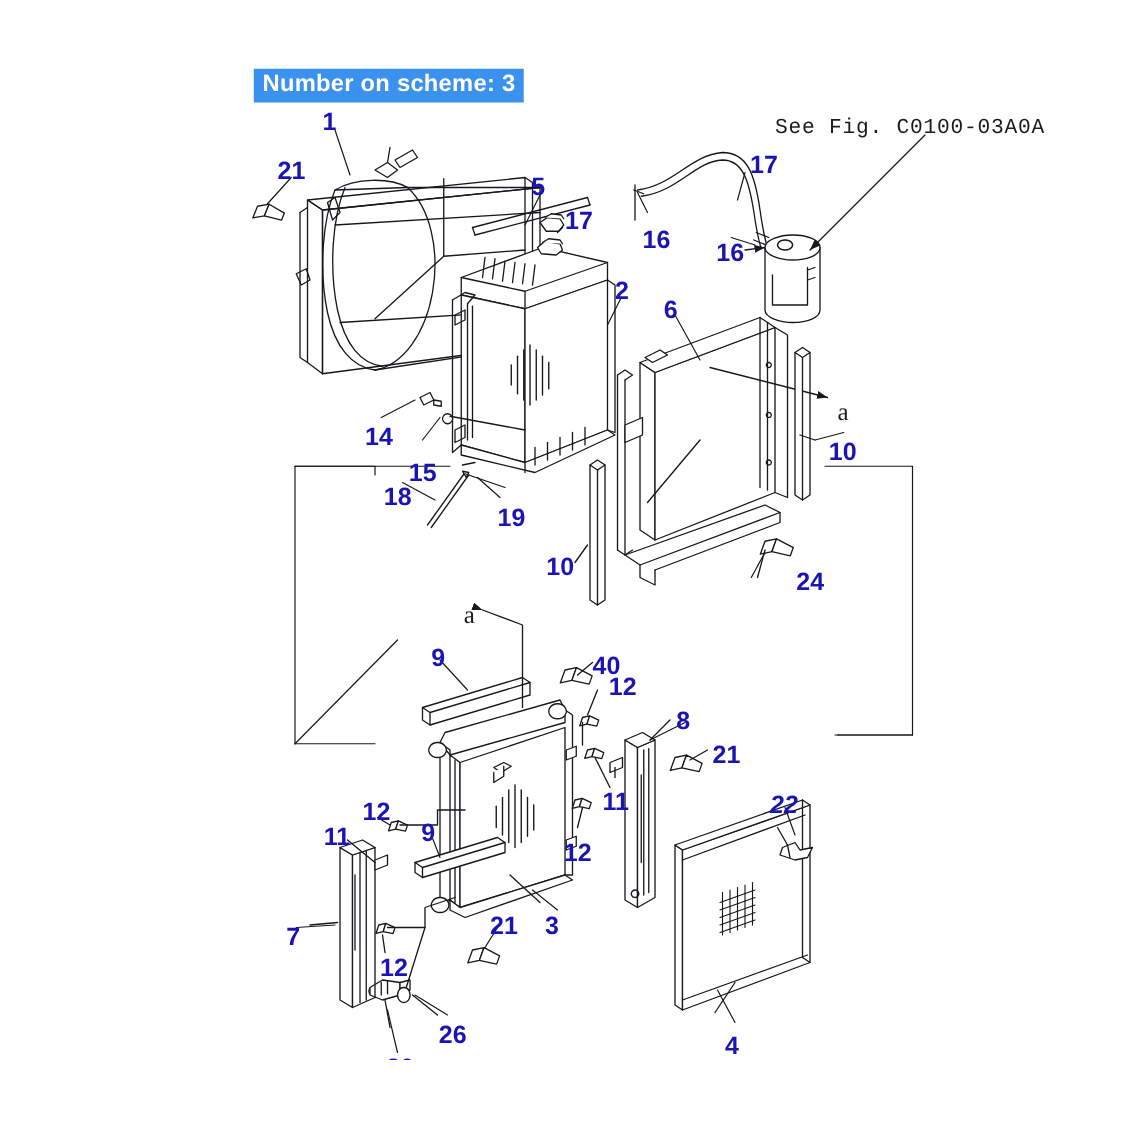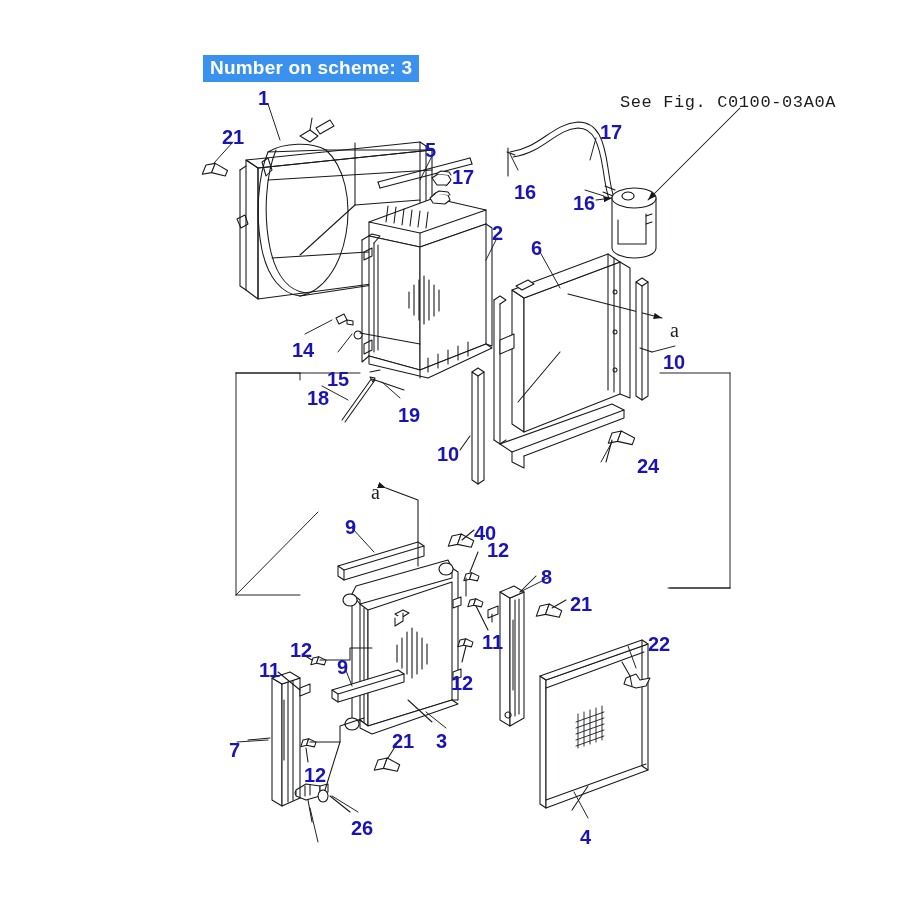--- a/index.html
+++ b/index.html
@@ -535,21 +535,21 @@
       <div class="callout" style="left: 307px; top: 388px;">18</div>
       <div class="callout" style="left: 398px; top: 405px;">19</div>
       <div class="callout" style="left: 437px; top: 444px;">10</div>
       <div class="callout" style="left: 591px; top: 456px; margin-left: 46px;">24</div>
       <div class="callout sub" style="left: 371px; top: 482px;">a</div>
       <div class="callout" style="left: 474px; top: 523px;">40</div>
       <div class="callout" style="left: 345px; top: 517px;">9</div>
       <div class="callout" style="left: 487px; top: 540px;">12</div>
       <div class="callout" style="left: 541px; top: 567px;">8</div>
       <div class="callout" style="left: 570px; top: 594px;">21</div>
-      <div class="callout" style="left: 648px; top: 634px;">22</div>
+      <div class="callout" style="left: 616px; top: 634px; font-style: italic;">22</div>
       <div class="callout" style="left: 482px; top: 632px;">11</div>
       <div class="callout" style="left: 290px; top: 640px;">12</div>
       <div class="callout" style="left: 259px; top: 660px;">11</div>
       <div class="callout" style="left: 337px; top: 657px;">9</div>
       <div class="callout" style="left: 451px; top: 673px;">12</div>
       <div class="callout" style="left: 229px; top: 740px;">7</div>
       <div class="callout" style="left: 392px; top: 731px;">21</div>
       <div class="callout" style="left: 436px; top: 731px;">3</div>
       <div class="callout" style="left: 304px; top: 765px;">12</div>
       <div class="callout" style="left: 351px; top: 818px;">26</div>

